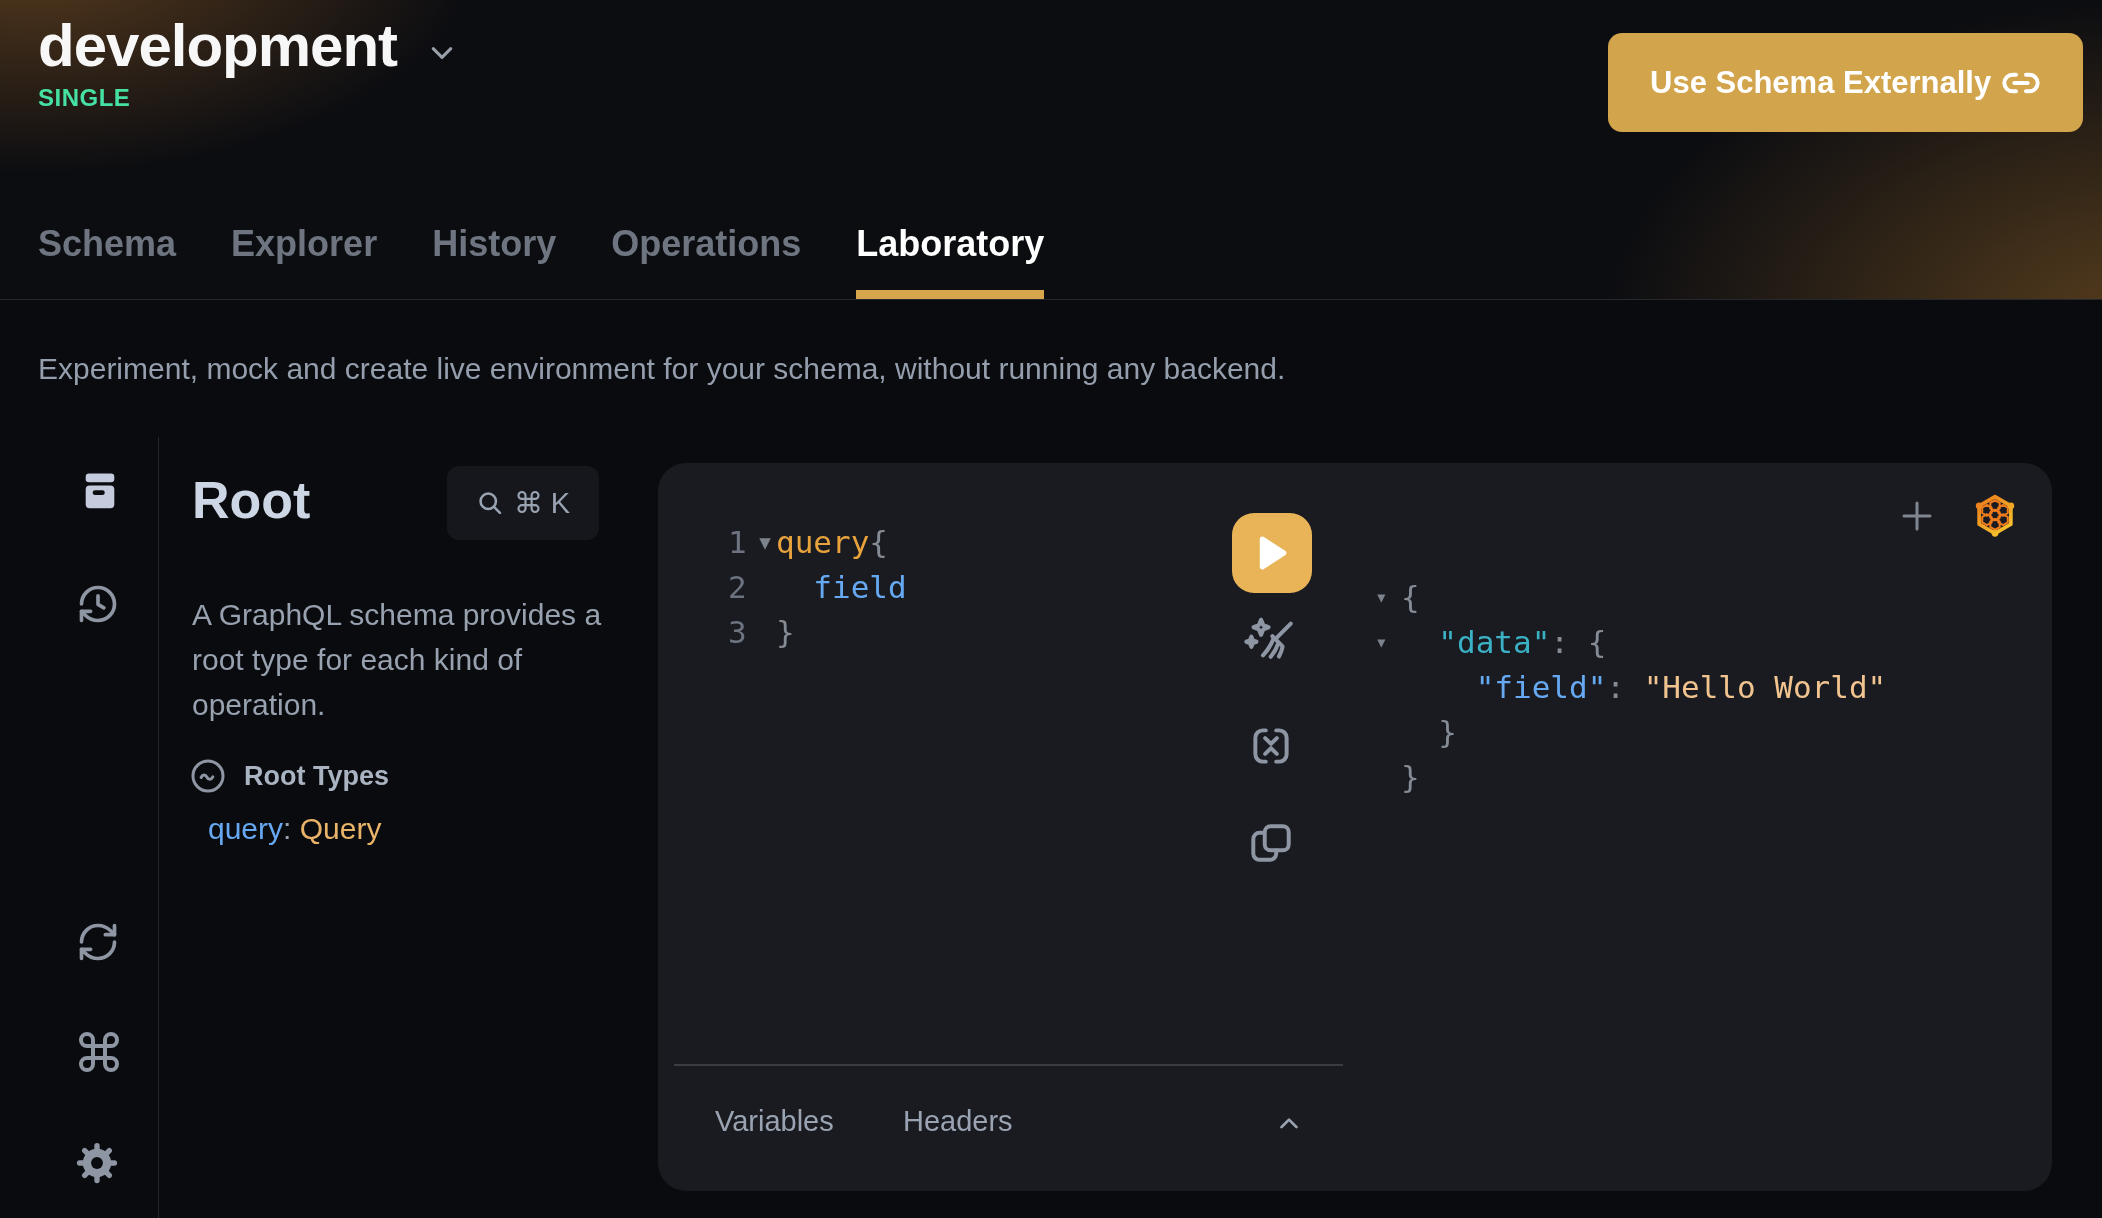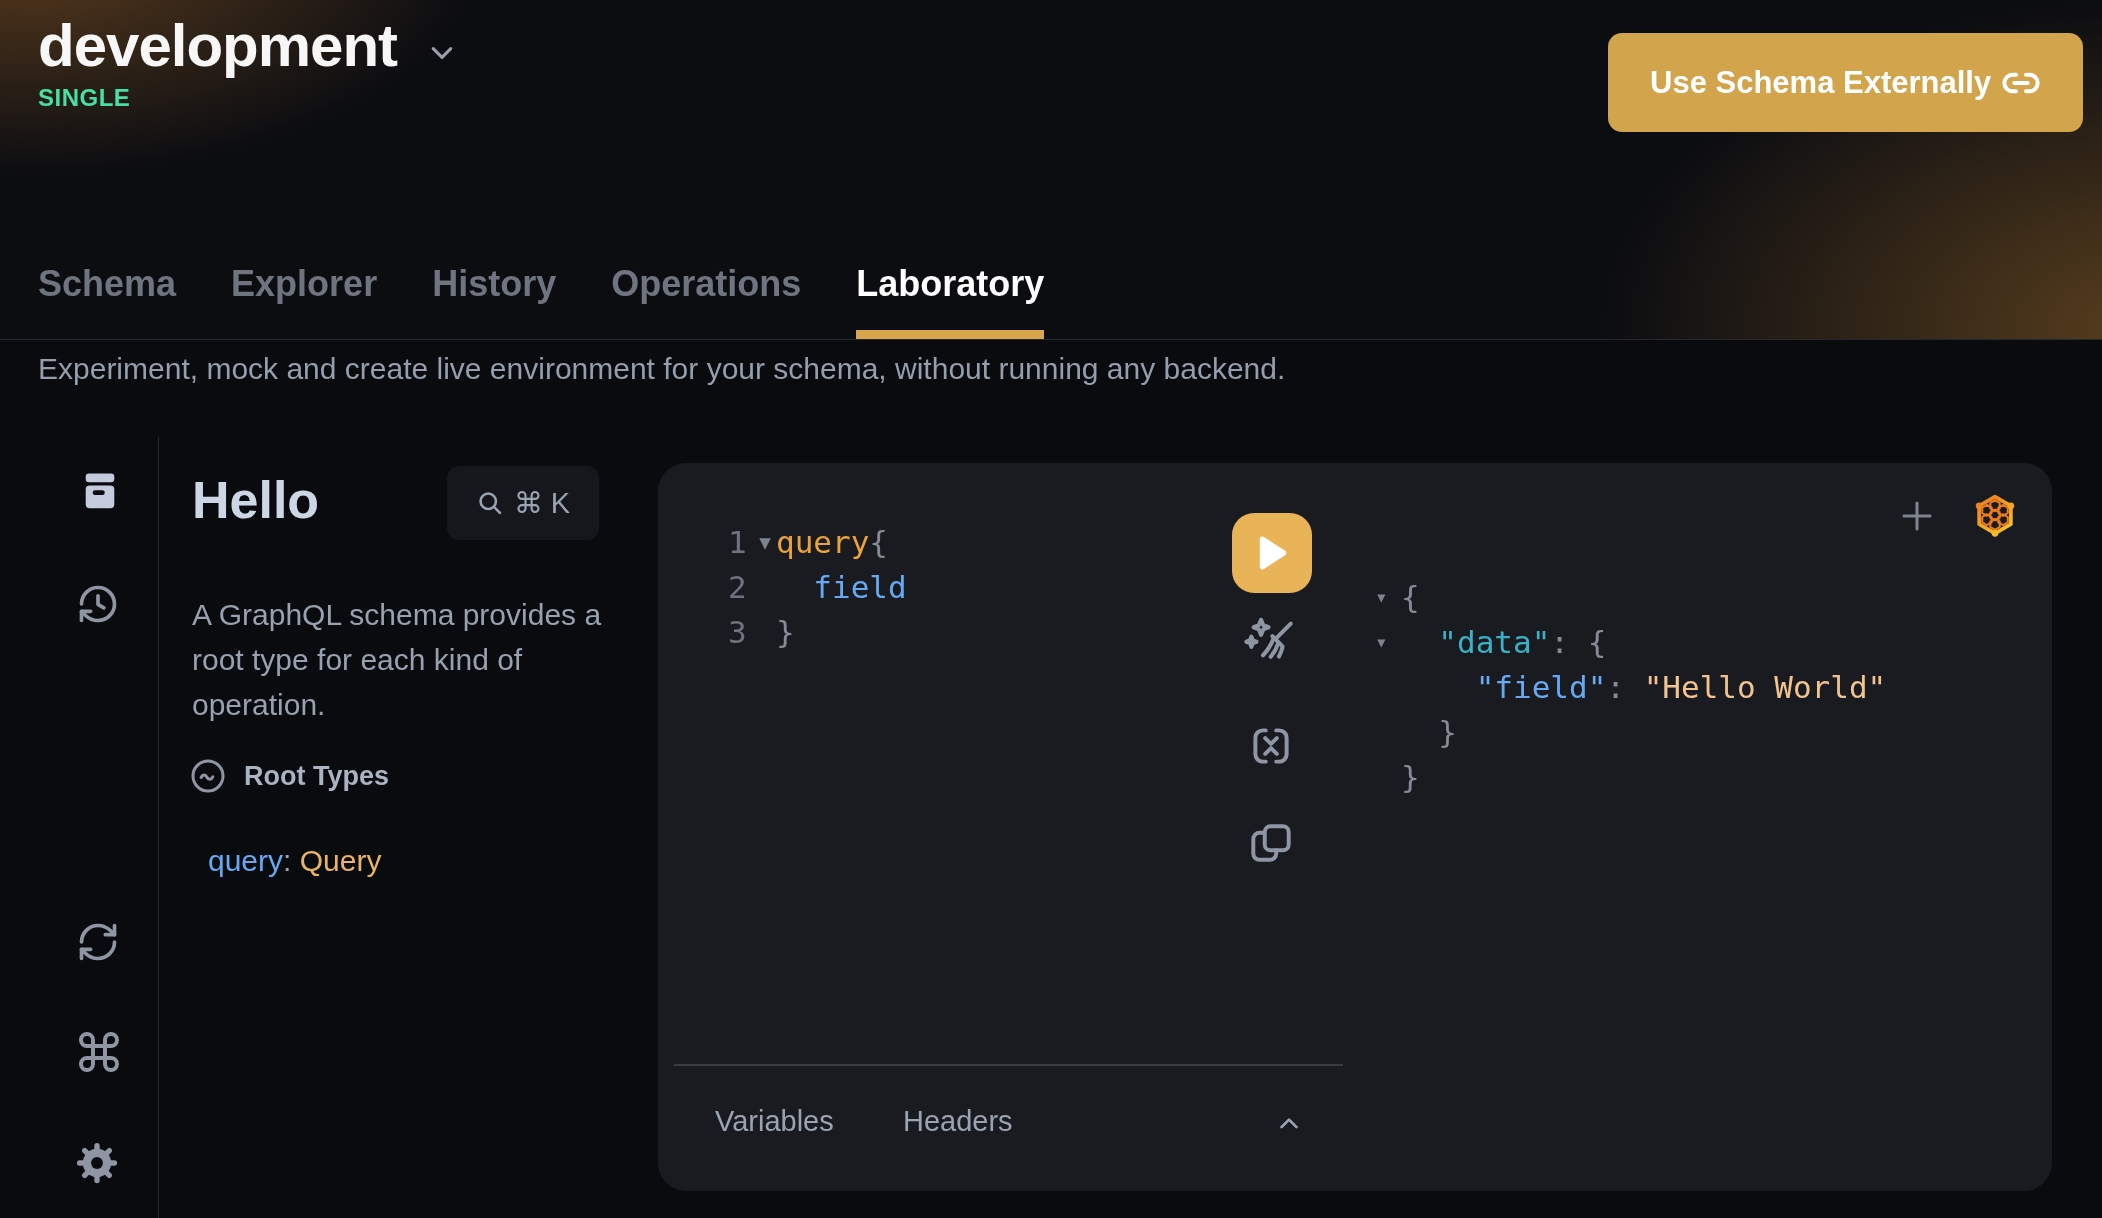--- a/index.html
+++ b/index.html
@@ -5,21 +5,21 @@
   * { margin:0; padding:0; box-sizing:border-box; }
   html,body { background:#0a0b0e; }
   body {
     position:relative; width:2102px; height:1218px; overflow:hidden;
     font-family:"Liberation Sans", sans-serif; color:#e5e7eb;
   }
   svg { display:block; }
 
   
   .header {
-    position:absolute; left:0; top:0; width:2102px; height:340px;
+    position:absolute; left:0; top:0; width:2102px; height:300px;
     border-bottom:1px solid #26282e;
     background:
       radial-gradient(640px 320px at 30px -50px, rgba(151,97,40,.55), rgba(151,97,40,0) 70%),
       radial-gradient(780px 470px at 2150px 330px, rgba(163,111,42,.50), rgba(163,111,42,0) 70%),
       #0c0d11;
   }
   .target-menu { position:absolute; left:38px; top:8px; display:flex; align-items:center; gap:30px; cursor:pointer; }
   .page-title { font-size:60px; font-weight:700; letter-spacing:-1px; color:#f7f7f8; line-height:1.25; }
   .title-chevron { margin-top:14px; }
   .badge-single { position:absolute; left:38px; top:84px; font-size:24px; font-weight:700; letter-spacing:.5px; color:#45e0a2; }
@@ -44,21 +44,21 @@
   .docs-heading { position:absolute; left:192px; top:470px; font-size:52px; font-weight:700; color:#cdd6e5; }
   .search-btn {
     position:absolute; left:447px; top:466px; width:152px; height:74px;
     background:#15171d; border:none; border-radius:12px; cursor:pointer;
     display:flex; align-items:center; justify-content:center; gap:10px;
   }
   .search-shortcut { font-size:29px; color:#9aa3b1; font-family:"Liberation Sans","DejaVu Sans",sans-serif; }
   .docs-desc { position:absolute; left:192px; top:592px; width:450px; font-size:30px; line-height:45px; color:#97a1af; }
   .root-types { position:absolute; left:190px; top:758px; display:flex; align-items:center; gap:18px; }
   .root-types-label { font-size:27px; font-weight:700; color:#a9b3c1; }
-  .root-type-row { position:absolute; left:208px; top:844px; font-size:30px; cursor:pointer; }
+  .root-type-row { position:absolute; left:208px; top:812px; font-size:30px; cursor:pointer; }
   .t-fieldname { color:#66a9f2; }
   .t-colon { color:#97a1af; }
   .t-typename { color:#e9b469; }
 
   
   .panel {
     position:absolute; left:658px; top:463px; width:1394px; height:728px;
     background:#191b21; border-radius:28px;
   }
   .mono { font-family:"DejaVu Sans Mono", monospace; }
@@ -175,21 +175,21 @@
       <rect x="10.6" y="1.5" width="2.8" height="21" rx="1.4"></rect>
       <rect x="10.6" y="1.5" width="2.8" height="21" rx="1.4" transform="rotate(45 12 12)"></rect>
       <rect x="10.6" y="1.5" width="2.8" height="21" rx="1.4" transform="rotate(90 12 12)"></rect>
       <rect x="10.6" y="1.5" width="2.8" height="21" rx="1.4" transform="rotate(135 12 12)"></rect>
       <circle cx="12" cy="12" r="7.4"></circle>
     </g>
     <circle cx="12" cy="12" r="3.1" fill="#0a0b0e"></circle>
   </svg>
 </div>
 
-<h2 class="docs-heading">Hello</h2>
+<h2 class="docs-heading">Root</h2>
 
 <button class="search-btn">
   <span>
     <svg width="28" height="28" viewBox="0 0 24 24" fill="none" stroke="#9aa3b1" stroke-width="2.2" stroke-linecap="round">
       <circle cx="10.5" cy="10.5" r="6.6"></circle>
         <path d="M15.6 15.6L20.5 20.5"></path>
     </svg>
   </span>
   <span class="search-shortcut">⌘ K</span>
 </button>

